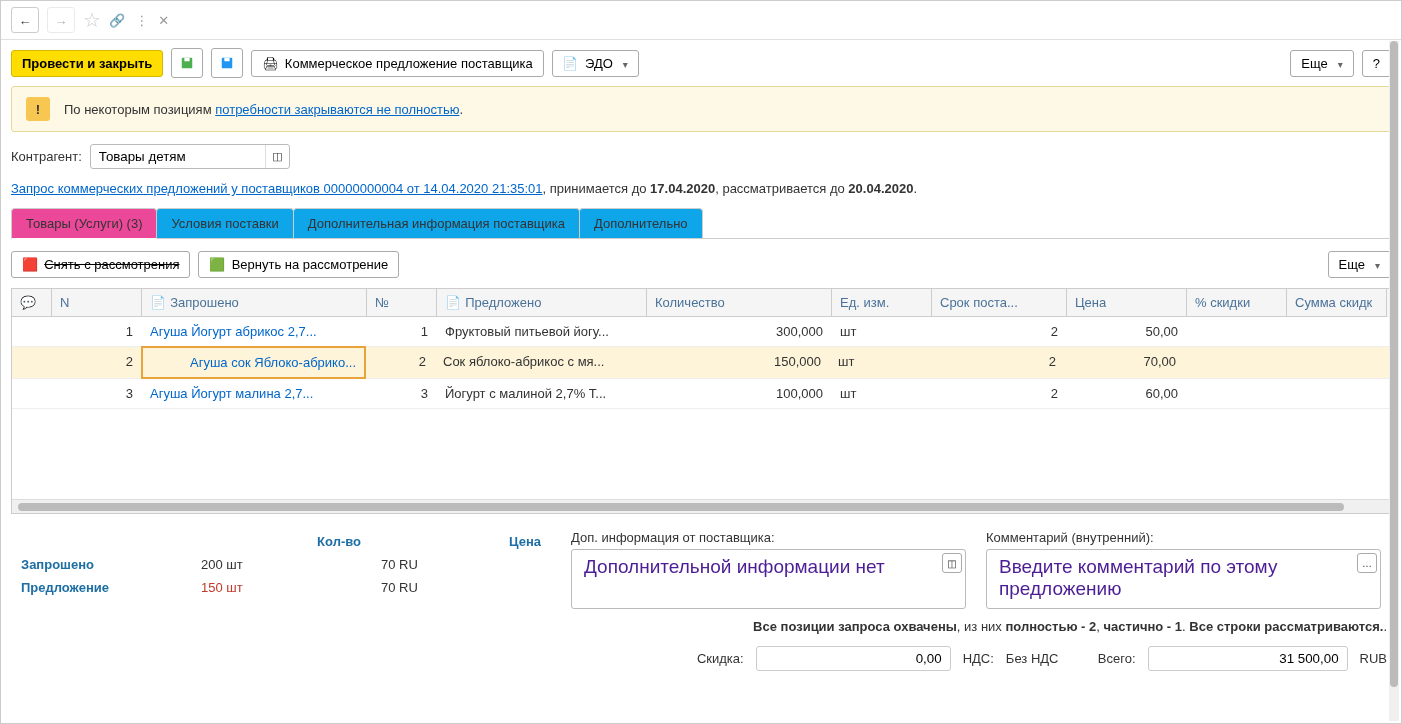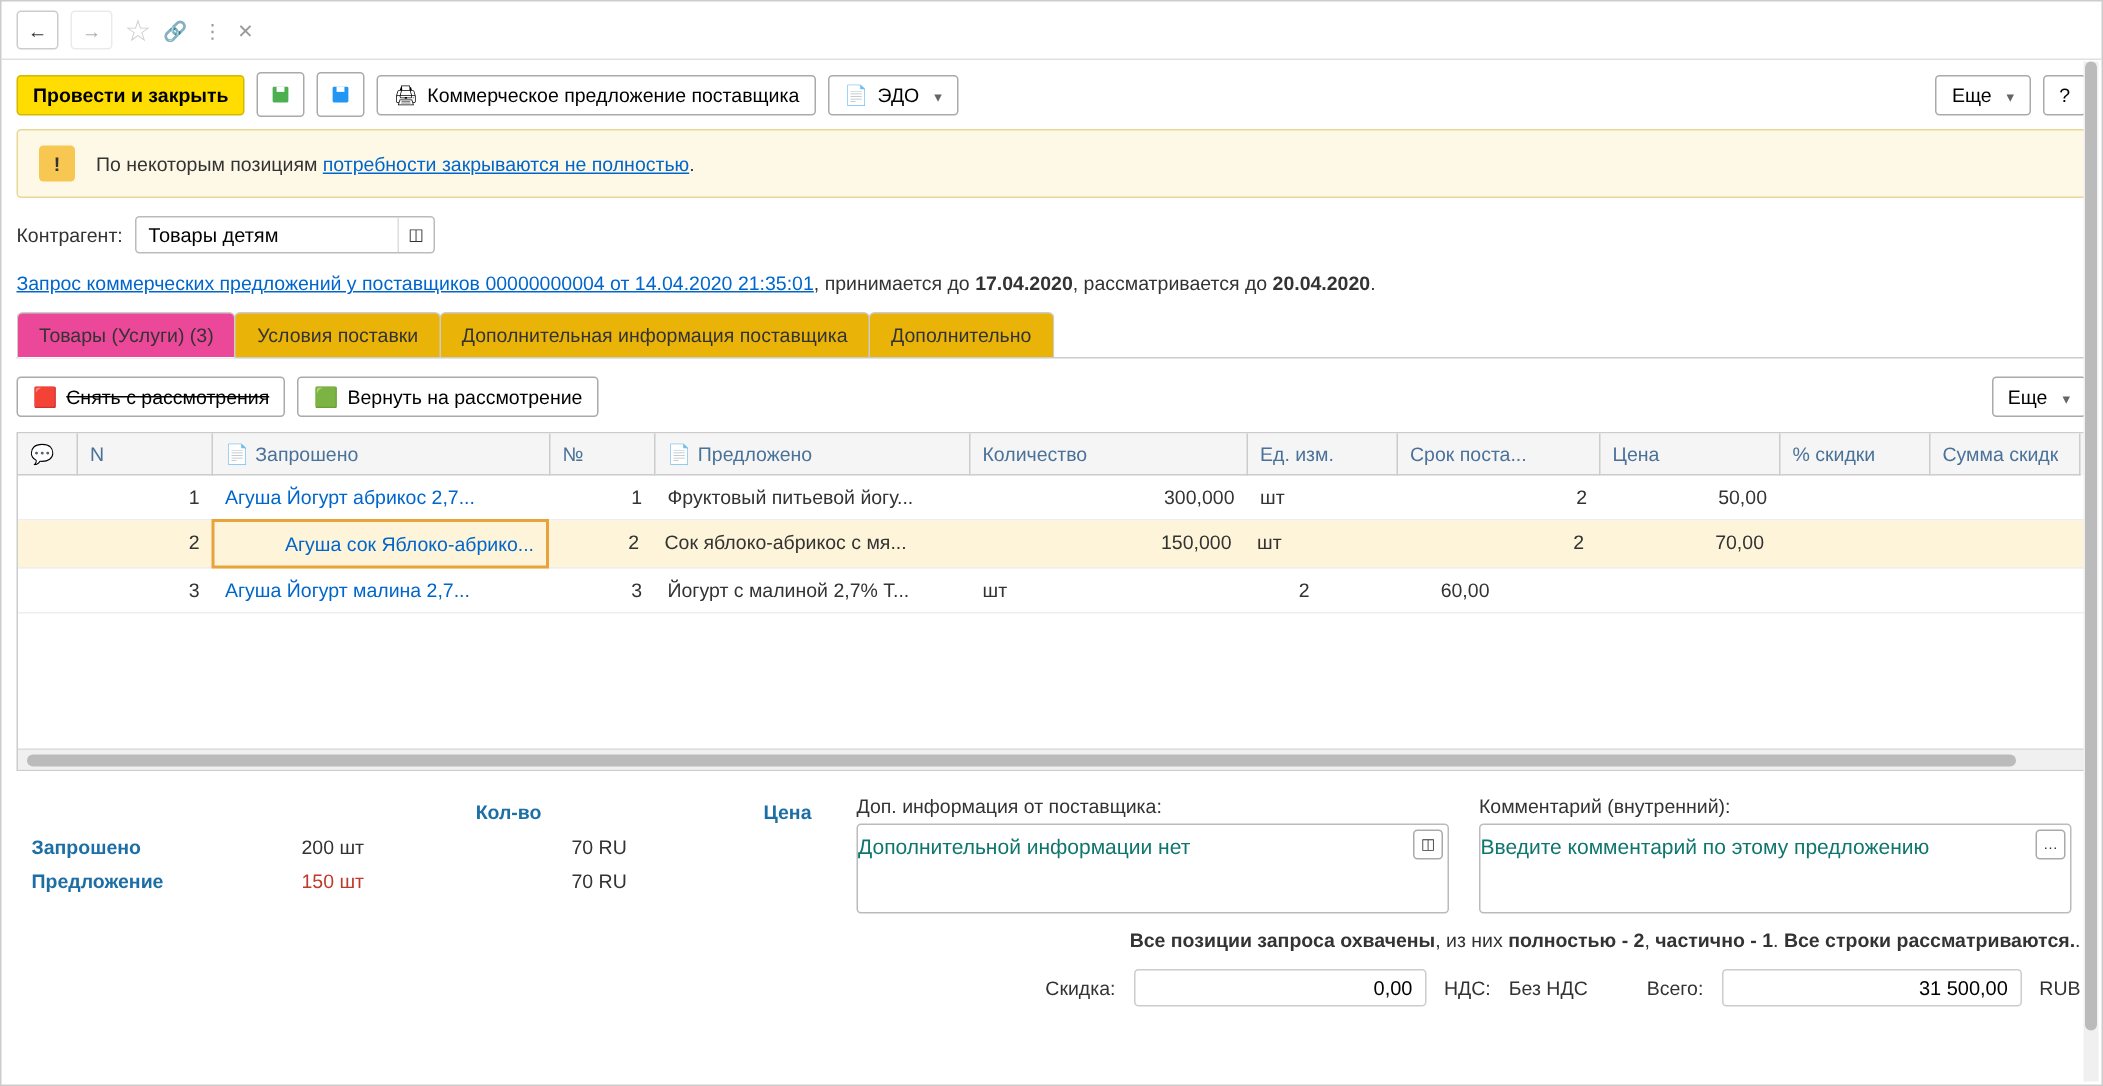--- a/index.html
+++ b/index.html
@@ -20,21 +20,21 @@
 .warning-banner { background: #fef9e7; border: 1px solid #e8d898; border-radius: 3px; margin: 0 10px; padding: 10px 14px; display: flex; align-items: center; gap: 14px; }
 .warn-icon { width: 24px; height: 24px; background: #f7c752; border-radius: 3px; display: flex; align-items: center; justify-content: center; font-weight: bold; color: #333; }
 .warning-banner a { color: #0066cc; text-decoration: underline; }
 .form-row { display: flex; align-items: center; padding: 12px 10px 8px; gap: 8px; }
 .field-input { border: 1px solid #bbb; padding: 4px 28px 4px 8px; border-radius: 3px; width: 200px; position: relative; background: #fff; }
 .field-wrap { position: relative; display: inline-block; }
 .field-wrap .open-btn { position: absolute; right: 1px; top: 1px; bottom: 1px; width: 24px; border-left: 1px solid #ddd; display: flex; align-items: center; justify-content: center; cursor: pointer; font-size: 11px; }
 .info-line { padding: 4px 10px 12px; }
 .info-line a { color: #0066cc; text-decoration: underline; }
 .tabs { display: flex; border-bottom: 1px solid #ccc; margin: 0 10px; }
-.tab { padding: 7px 14px; border: 1px solid #ccc; border-bottom: none; background: #eab308; cursor: pointer; margin-right: -1px; border-top-left-radius: 4px; border-top-right-radius: 4px; font-size: 13px; }
+.tab { padding: 7px 14px; border: 1px solid #ccc; border-bottom: none; background: #0ea5e9; cursor: pointer; margin-right: -1px; border-top-left-radius: 4px; border-top-right-radius: 4px; font-size: 13px; }
 .tab.active { background: #ec4899; border-bottom: 1px solid #fff; margin-bottom: -1px; }
 .tab-content { padding: 12px 10px 0; }
 .table-toolbar { display: flex; gap: 8px; margin-bottom: 10px; }
 .table-toolbar .btn { font-size: 13px; }
 .strike { text-decoration: line-through; }
 .grid { border: 1px solid #ccc; width: 100%; }
 .grid-header { display: flex; background: #f5f5f5; }
 .grid-header .cell { border-right: 1px solid #ccc; border-bottom: 1px solid #ccc; padding: 6px 8px; color: #4a7299; font-size: 13px; display: flex; align-items: center; gap: 4px; }
 .grid-body .row { display: flex; border-bottom: 1px solid #eee; }
 .grid-body .row.highlighted { background: #fdf4d9; }
@@ -59,21 +59,21 @@
 .summary-table { }
 .summary-table .sh { display: flex; }
 .summary-table .lab { width: 170px; font-weight: bold; color: #1c6ea4; padding: 4px 0; }
 .summary-table .col-h { width: 180px; text-align: right; font-weight: bold; color: #1c6ea4; padding: 4px 10px; }
 .summary-table .val { width: 180px; padding: 4px 10px; }
 .summary-table .red { color: #c0392b; }
 .summary-side { flex: 1; display: flex; gap: 20px; }
 .side-block { flex: 1; }
 .side-block label { display: block; margin-bottom: 4px; }
 .textarea-wrap { position: relative; }
-.textarea { border: 1px solid #bbb; border-radius: 3px; width: 100%; height: 60px; padding: 6px 26px 6px 0; font-size: 14px; color: #0f766e; }
+.textarea { border: 1px solid #bbb; border-radius: 3px; width: 100%; height: 60px; padding: 6px 26px 6px 12px; font-size: 19px; color: #4c1d95; }
 .textarea-wrap .btn-sq { position: absolute; top: 4px; right: 4px; width: 20px; height: 20px; border: 1px solid #aaa; border-radius: 3px; display: flex; align-items: center; justify-content: center; font-size: 10px; cursor: pointer; background: #fff; }
 .footer { border-top: none; padding: 10px 14px 8px; }
 .footer-line1 { text-align: right; margin-bottom: 12px; }
 .footer-line2 { display: flex; justify-content: flex-end; align-items: center; gap: 12px; }
 .footer-line2 .fv { border: 1px solid #ccc; padding: 4px 8px; border-radius: 3px; min-width: 160px; text-align: right; background: #fff; }
 .scrollbar-v { position: absolute; right: 2px; top: 40px; bottom: 2px; width: 10px; background: #f0f0f0; }
 .scrollbar-v .thumb { width: 8px; background: #bbb; border-radius: 4px; height: 95%; margin: 0 auto; }
 .caret::after { content: "▾"; font-size: 10px; margin-left: 4px; color: #666; }
 .small-icon { width: 14px; height: 14px; display: inline-block; }
 </style>
@@ -213,20 +213,21 @@
           <div class="cell c-price">70,00</div>
           <div class="cell c-disc"></div>
           <div class="cell c-dsum"></div>
         </div>
         <div class="row">
           <div class="cell c-check"></div>
           <div class="cell c-n">3</div>
           <div class="cell c-req"><a href="#">Агуша Йогурт малина 2,7...</a></div>
           <div class="cell c-num">3</div>
           <div class="cell c-prop">Йогурт с малиной 2,7% Т...</div>
+          <div class="cell c-qty">100,000</div>
           <div class="cell c-unit">шт</div>
           <div class="cell c-term">2</div>
           <div class="cell c-price">60,00</div>
           <div class="cell c-disc"></div>
           <div class="cell c-dsum"></div>
         </div>
       </div>
       <div class="grid-scroll-area"></div>
       <div class="h-scrollbar">
           <div class="thumb"></div>

